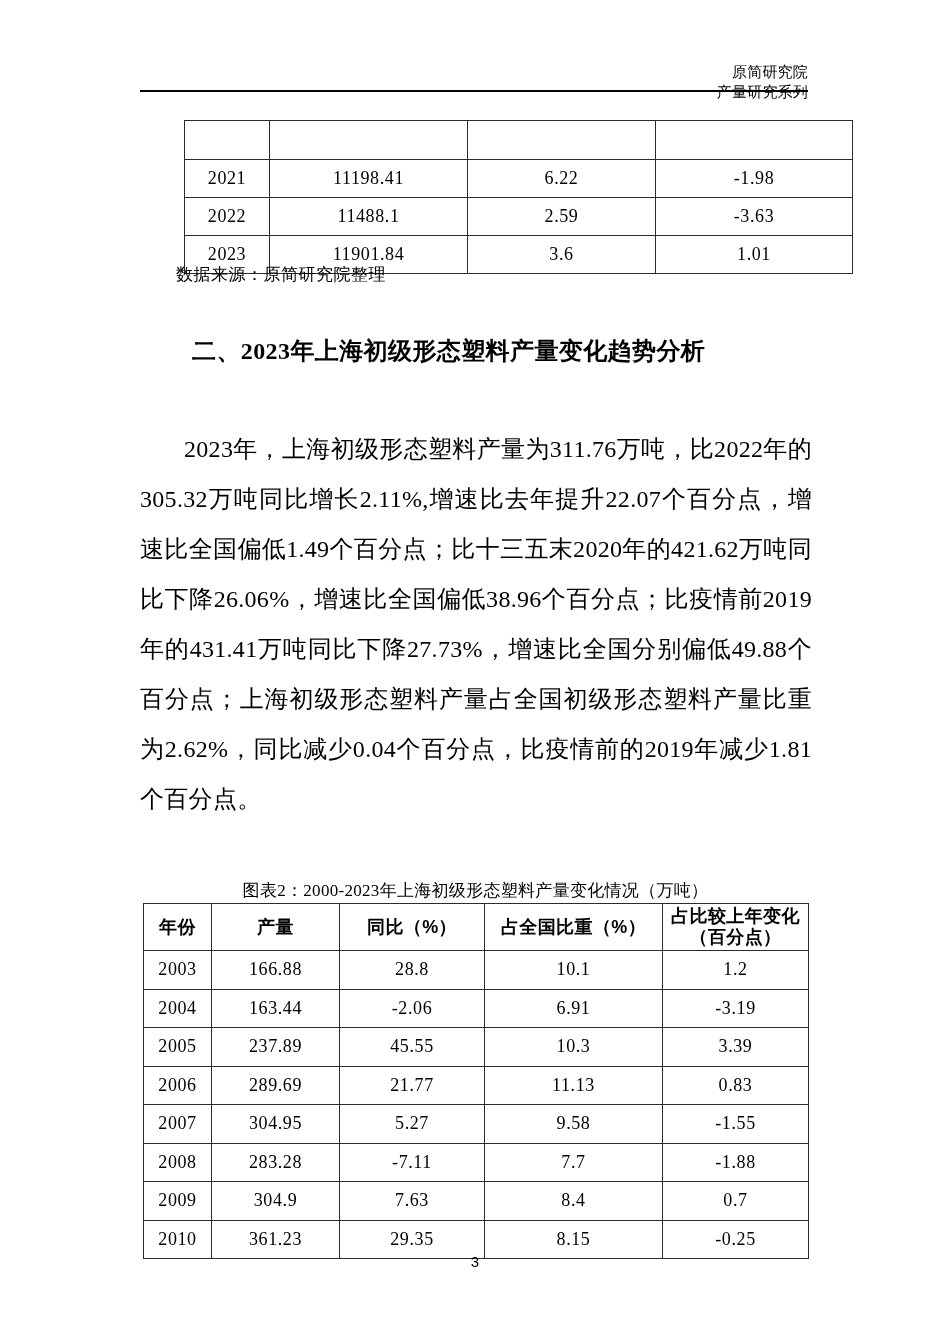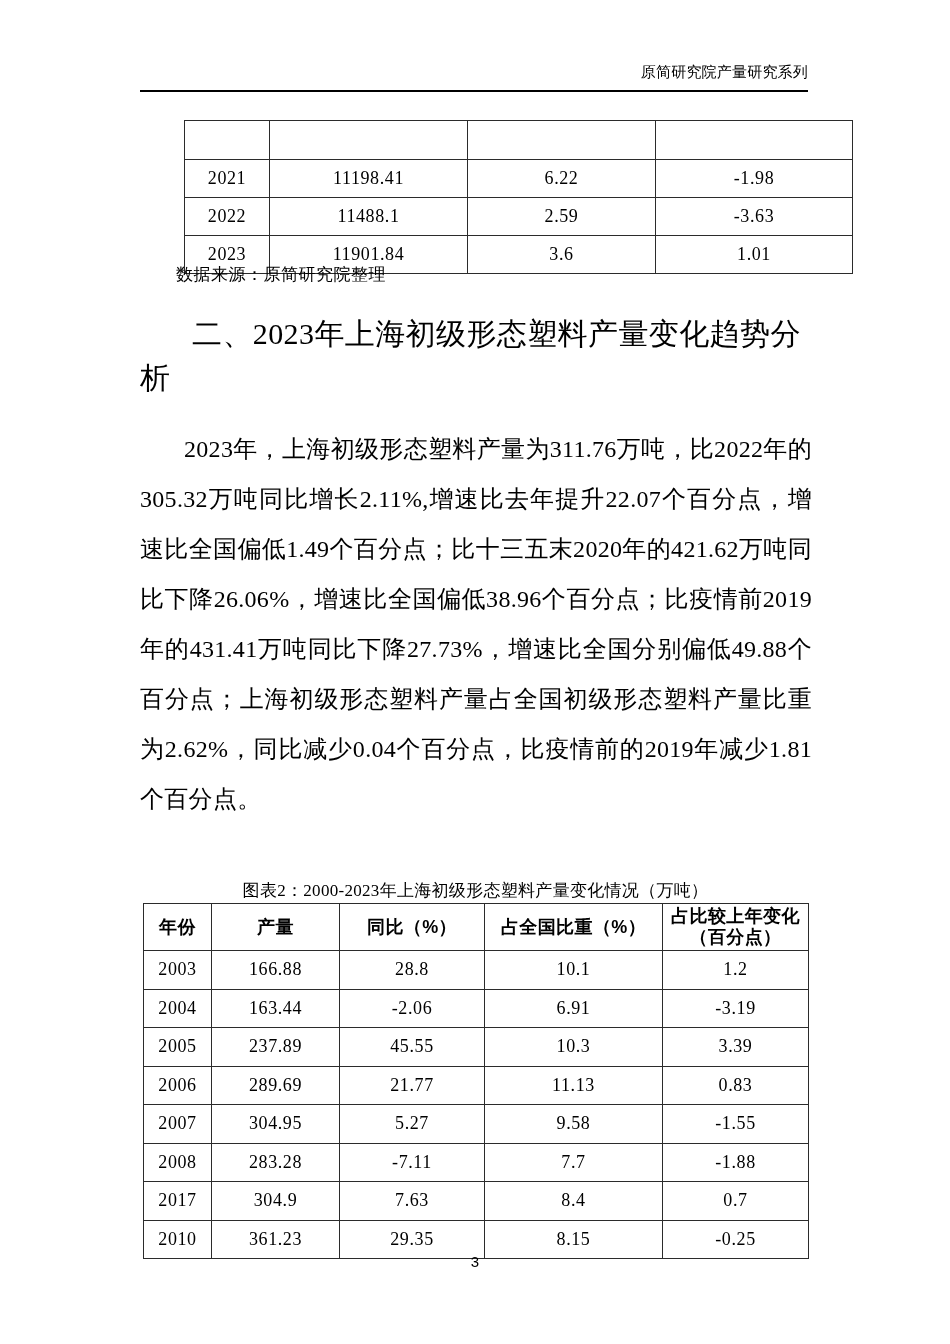--- a/index.html
+++ b/index.html
@@ -23,26 +23,27 @@
     height: 1344px;
   }
 
   
   .running-header {
     position: absolute;
     left: 140px;
     top: 62px;
     width: 668px;
     display: flex;
-    justify-content: flex-end;
+    justify-content: space-between;
     align-items: flex-end;
     font-family: "Liberation Sans", "DejaVu Sans", sans-serif;
     font-size: 15px;
     line-height: 20px;
     letter-spacing: 0.2px;
+    flex-direction: column;
   }
   .header-rule {
     position: absolute;
     left: 140px;
     top: 90px;
     width: 668px;
     height: 0;
     border-top: 2.5px solid #000;
   }
 
@@ -82,24 +83,24 @@
     top: 262px;
     font-size: 17px;
     line-height: 26px;
     letter-spacing: 0.5px;
   }
 
   
   .section-heading {
     position: absolute;
     left: 140px;
-    top: 312px;
+    top: 329px;
     width: 672px;
-    font-size: 30px;
-    font-weight: normal;
+    font-size: 24px;
+    font-weight: bold;
     line-height: 44px;
     text-indent: 52px;
     letter-spacing: 0.4px;
   }
 
   
   .body-paragraph {
     position: absolute;
     left: 140px;
     top: 424px;
@@ -271,21 +272,21 @@
           <td>-1.55</td>
         </tr>
         <tr>
           <td>2008</td>
           <td>283.28</td>
           <td>-7.11</td>
           <td>7.7</td>
           <td>-1.88</td>
         </tr>
         <tr>
-          <td>2017</td>
+          <td>2009</td>
           <td>304.9</td>
           <td>7.63</td>
           <td>8.4</td>
           <td>0.7</td>
         </tr>
         <tr>
           <td>2010</td>
           <td>361.23</td>
           <td>29.35</td>
           <td>8.15</td>

